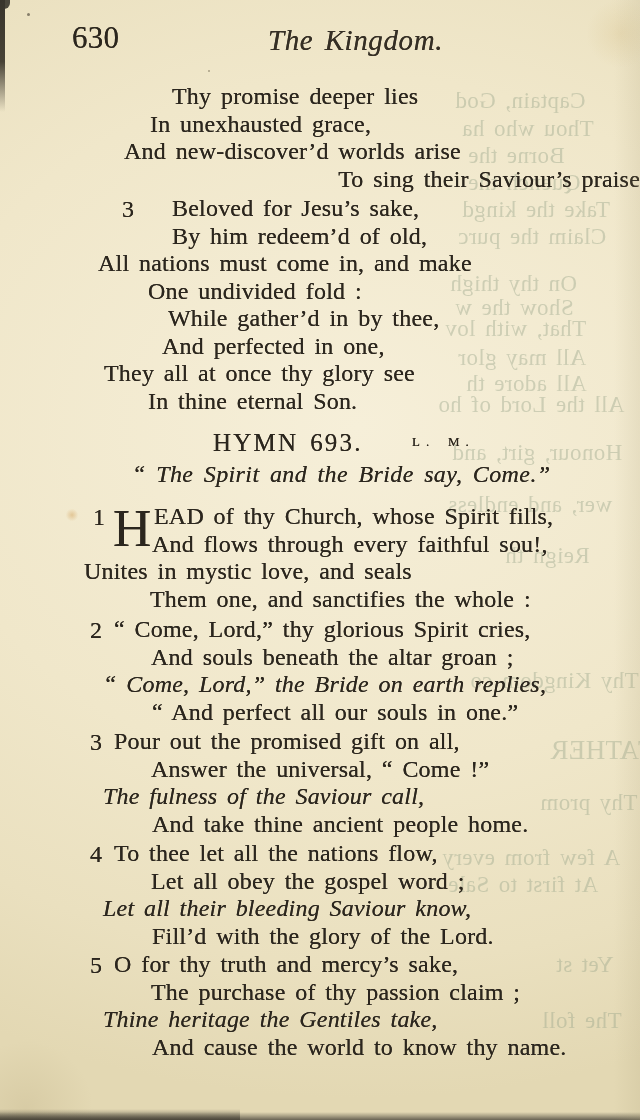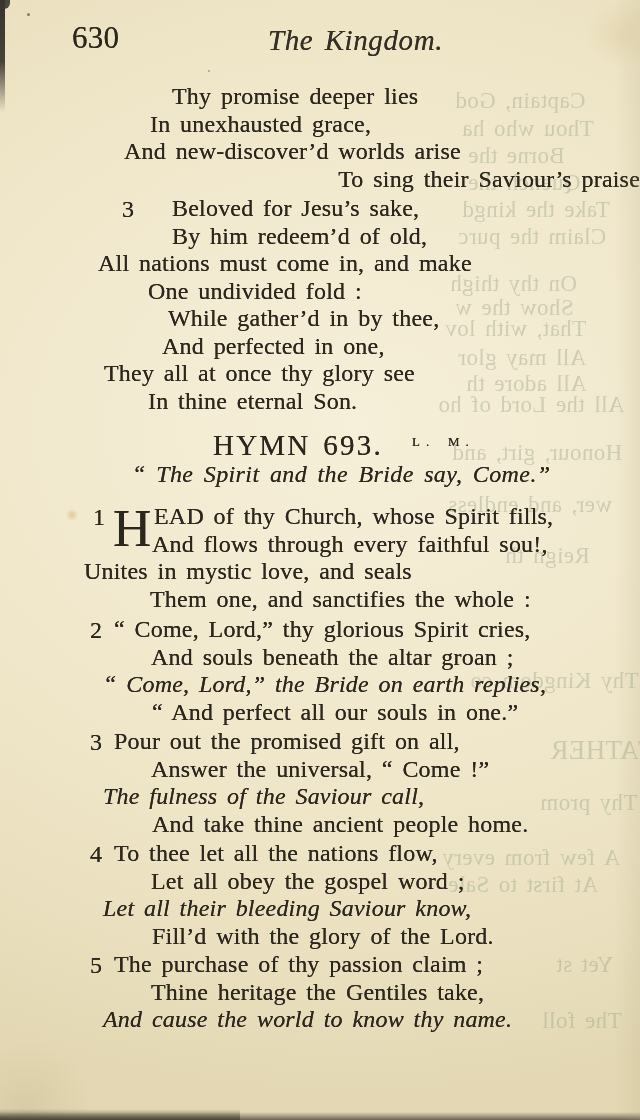--- a/index.html
+++ b/index.html
@@ -40,21 +40,21 @@
   .s692b .ln:nth-child(2){margin-left:172px;}
   .s692b .ln:nth-child(3){margin-left:98px;}
   .s692b .ln:nth-child(4){margin-left:148px;}
   .s692b .ln:nth-child(5){margin-left:168px;}
   .s692b .ln:nth-child(6){margin-left:162px;}
   .s692b .ln:nth-child(7){margin-left:104px;}
   .s692b .ln:nth-child(8){margin-left:148px;}
 
   
   .h693head{left:0;top:429px;right:0;height:32px;}
-  .h693title{position:absolute;left:213px;top:0;font-size:29px;letter-spacing:2.2px;}
+  .h693title{position:absolute;left:213px;top:0;font-size:25px;letter-spacing:2.2px;}
   .h693meter{position:absolute;left:412px;top:5px;font-size:13px;letter-spacing:6px;}
   .h693epigraph{left:132px;top:461px;font-size:24px;font-style:italic;letter-spacing:.4px;word-spacing:4px;}
 
   
   .stz{position:absolute;left:0;right:0;}
   .stz .vnum{position:absolute;left:90px;top:1px;font-size:24px;}
   .stz1{top:503px;}
   .stz1 .vnum{left:93px;}
   .dropcap{position:absolute;left:113px;top:-1px;font-size:53px;line-height:1;font-weight:normal;}
   .stz1 .l1{margin-left:154px;}
@@ -189,20 +189,21 @@
       <div>
           <div class="ln">To thee let all the nations flow,</div>
           <div class="ln">Let all obey the gospel word ;</div>
           <div class="ln">Let all their bleeding Saviour know,</div>
           <div class="ln">Fill’d with the glory of the Lord.</div>
         </div>
     </div>
     <div class="stz stz693 stz-v5">
       <span class="vnum">5</span>
       <div>
+          <div class="ln">O for thy truth and mercy’s sake,</div>
           <div class="ln">The purchase of thy passion claim ;</div>
           <div class="ln">Thine heritage the Gentiles take,</div>
           <div class="ln">And cause the world to know thy name.</div>
         </div>
     </div>
 
   </div>
 
   <div class="layer-edge">
     <div class="abs edge-corner"></div>

